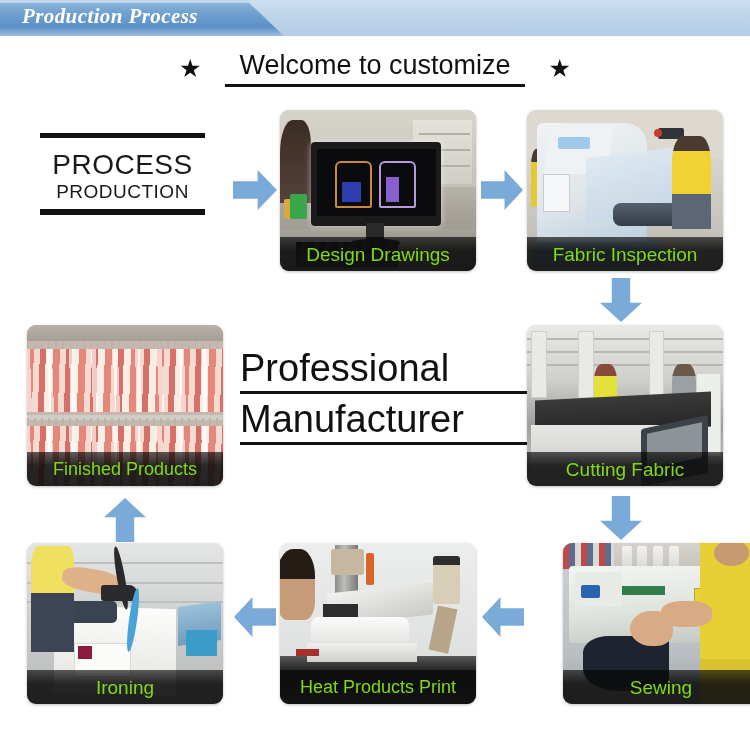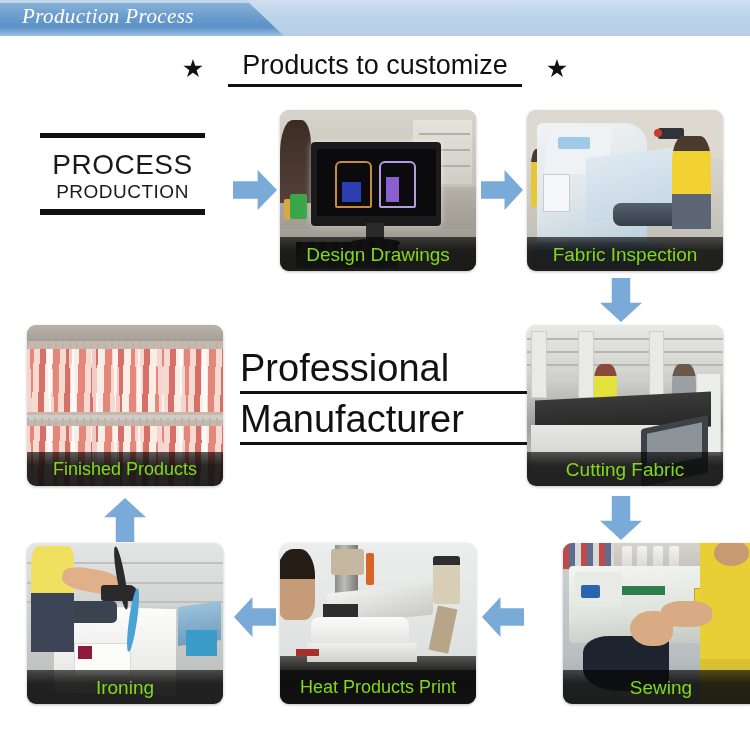--- a/index.html
+++ b/index.html
@@ -13,20 +13,21 @@
     position: relative;
   }
 
   
   #header-banner {
     position: absolute;
     left: 0; top: 0;
     width: 750px; height: 36px;
     background: linear-gradient(180deg, #cfdff0 0%, #bcd4ea 45%, #b4cee6 100%);
     overflow: hidden;
+    font-weight: bold;
   }
   #header-tab {
     position: absolute;
     left: 0; top: 0;
     width: 284px; height: 36px;
     background: linear-gradient(180deg, #8fb6da 0%, #6f9fce 40%, #5b90c6 75%, #9cc0df 100%);
     -webkit-clip-path: polygon(0 0, 246px 0, 284px 36px, 0 36px);
     clip-path: polygon(0 0, 246px 0, 284px 36px, 0 36px);
     border-top-right-radius: 10px;
   }
@@ -282,21 +283,21 @@
 </head>
 <body>
 
 <div id="header-banner">
   <div id="header-tab"></div>
   <div id="header-title">Production Process</div>
 </div>
 
 <div id="welcome-row">
   <span class="star-icon">★</span>
-  <span id="welcome-text">Products to customize</span>
+  <span id="welcome-text">Welcome to customize</span>
   <span class="star-icon">★</span>
 </div>
 
 <div id="production-block">
   <div class="rule-top"></div>
   <div id="process-word">PROCESS</div>
   <div id="production-word">PRODUCTION</div>
   <div class="rule-bottom"></div>
 </div>
 

